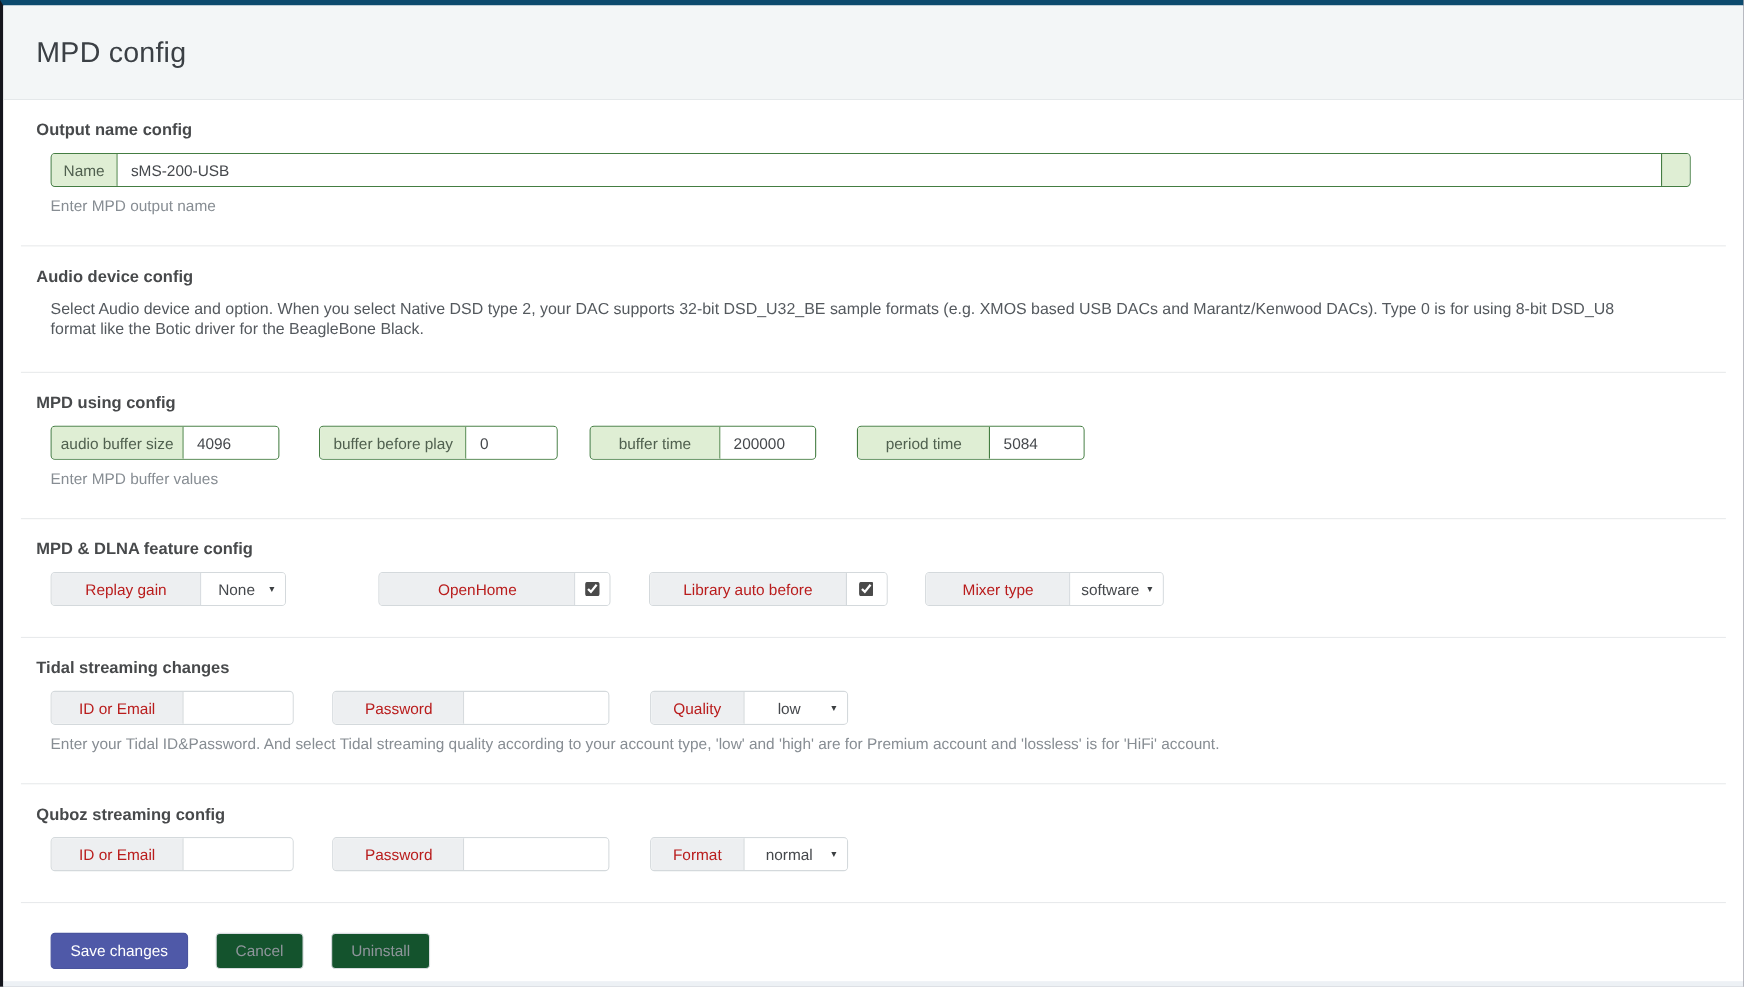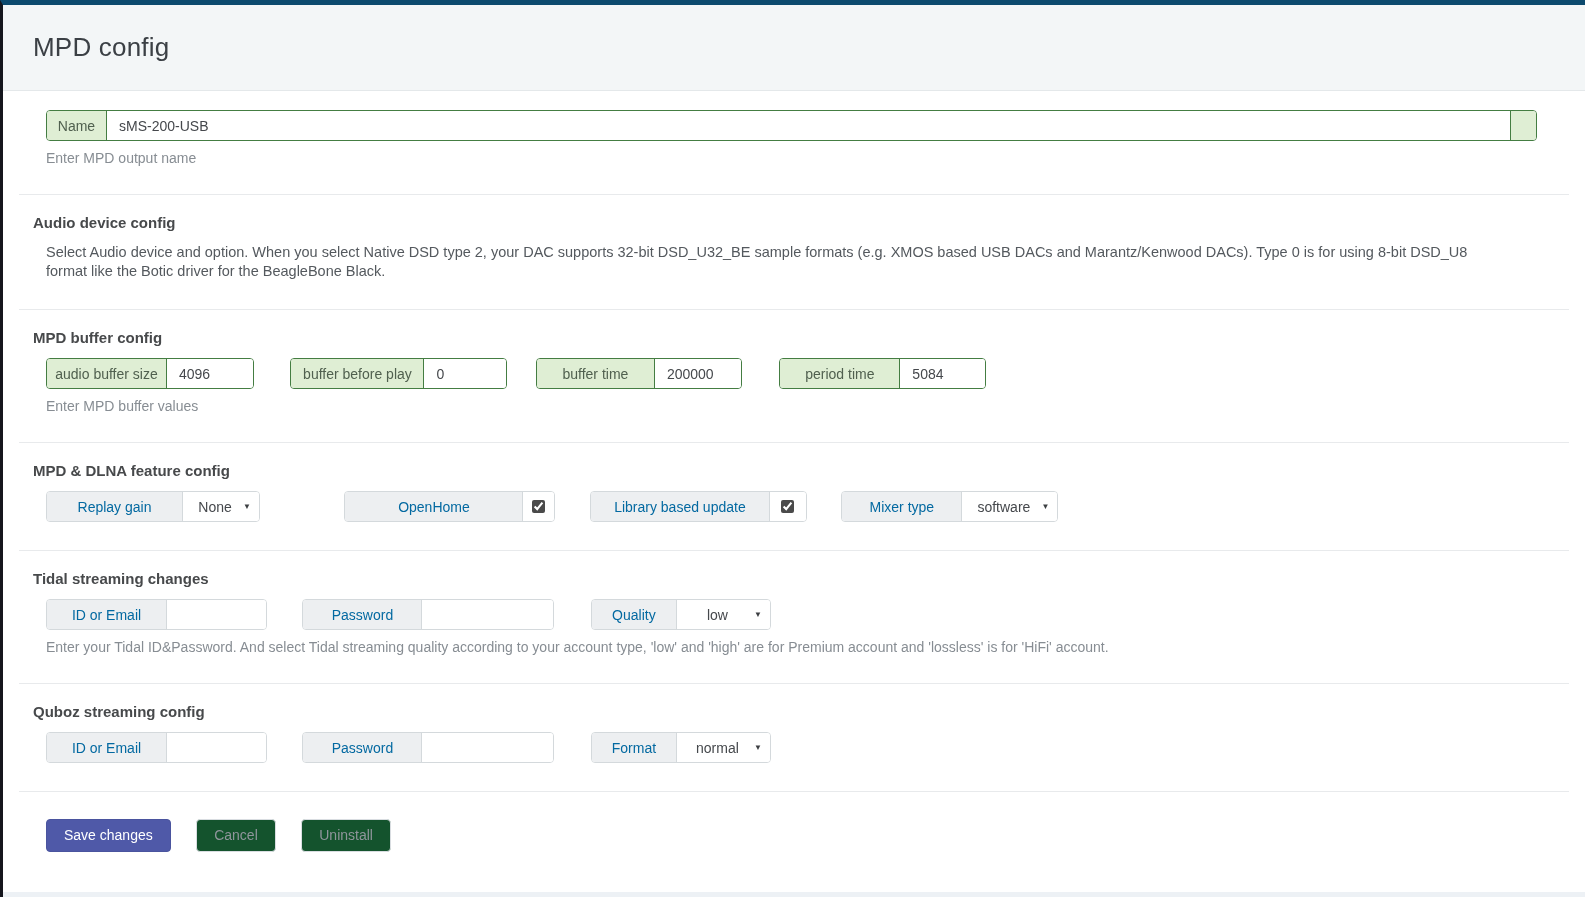--- a/index.html
+++ b/index.html
@@ -50,21 +50,21 @@
   .row { white-space: nowrap; }
 
   
   .grp {
     display: inline-flex; height: 31px;
     border: 1px solid #d4d9dc; border-radius: 4px;
     overflow: hidden; vertical-align: top; background: #fff;
   }
   .grp .lbl {
     display: flex; align-items: center; justify-content: center;
-    font-size: 14px; color: #0369a1;
+    font-size: 14px; color: #b91c1c;
     background: #edeff1; border-right: 1px solid #d4d9dc;
     flex: none;
   }
   .grp.green { border-color: #447d42; }
   .grp.green .lbl { background: #dfeed4; border-right-color: #447d42; color: #50604f; }
   .grp .val-input {
     border: none; outline: none; background: #fff;
     font-family: "Liberation Sans", sans-serif;
     font-size: 14px; color: #45484c; padding: 0 12px;
     flex: 1; min-width: 0; height: 100%;
@@ -87,21 +87,21 @@
 
   
   .g-name { width: 1491px; } .g-name .lbl { width: 60px; }
   .g-abs  { width: 208px; margin-right: 32px; } .g-abs .lbl { width: 120px; }
   .g-bbp  { width: 217px; margin-right: 24px; } .g-bbp .lbl { width: 133px; }
   .g-bt   { width: 206px; margin-right: 33px; } .g-bt  .lbl { width: 118px; }
   .g-pt   { width: 207px; }                     .g-pt  .lbl { width: 120px; }
   .g-rg   { width: 214px; margin-right: 32px; } .g-rg  .lbl { width: 136px; }
   .g-oh   { width: 211px; margin-right: 30px; margin-left: 48px; } .g-oh  .lbl { width: 178px; }
   .g-lau  { width: 217px; margin-right: 30px; } .g-lau .lbl { width: 179px; }
-  .g-mx   { width: 217px; }                     .g-mx  .lbl { width: 120px; }
+  .g-mx   { width: 217px; }                     .g-mx  .lbl { width: 131px; }
   .g-id   { width: 221px; margin-right: 31px; } .g-id  .lbl { width: 120px; }
   .g-pw   { width: 252px; margin-right: 32px; } .g-pw  .lbl { width: 119px; }
   .g-q    { width: 180px; }                     .g-q   .lbl { width: 85px; }
 
   
   .actions { padding: 27px 0 0 27px; }
   .btn {
     display: inline-block; height: 33px; line-height: 31px;
     border-radius: 4px; font-size: 14px; padding: 0 17px;
     margin-right: 21px; cursor: pointer; vertical-align: top;
@@ -117,37 +117,38 @@
 
 <div class="frame">
 
   <div class="page-header">
     <div class="page-title">MPD config</div>
   </div>
 
   <div class="content">
 
     <section class="section">
+      <div class="sec-heading">Output name config</div>
       <div class="row indent">
         <div class="grp green g-name">
           <span class="lbl">Name</span>
           <input class="val-input" type="text" value="sMS-200-USB" style="">
           <span class="addon"></span>
         </div>
       </div>
       <div class="help-text">Enter MPD output name</div>
     </section>
 
     <section class="section">
       <div class="sec-heading">Audio device config</div>
       <p class="desc-text">Select Audio device and option. When you select Native DSD type 2, your DAC supports 32-bit DSD_U32_BE sample formats (e.g. XMOS based USB DACs and Marantz/Kenwood DACs). Type 0 is for using 8-bit DSD_U8 format like the Botic driver for the BeagleBone Black.</p>
     </section>
 
     <section class="section">
-      <div class="sec-heading">MPD buffer config</div>
+      <div class="sec-heading">MPD using config</div>
       <div class="row indent">
         <div class="grp green g-abs">
           <span class="lbl">audio buffer size</span>
           <input class="val-input" type="text" value="4096" style="">
         </div>
         <div class="grp green g-bbp">
           <span class="lbl">buffer before play</span>
           <input class="val-input" type="text" value="0" style="">
         </div>
         <div class="grp green g-bt">
@@ -172,21 +173,21 @@
             <span class="arrow">▼</span>
           </div>
         </div>
         <div class="grp g-oh">
           <span class="lbl">OpenHome</span>
           <div class="cb-cell">
             <input type="checkbox" checked="" style="">
           </div>
         </div>
         <div class="grp g-lau">
-          <span class="lbl">Library based update</span>
+          <span class="lbl">Library auto before</span>
           <div class="cb-cell">
             <input type="checkbox" checked="" style="">
           </div>
         </div>
         <div class="grp g-mx">
           <span class="lbl">Mixer type</span>
           <div class="select-cell">
             <span class="sel-val">software</span>
             <span class="arrow">▼</span>
           </div>

